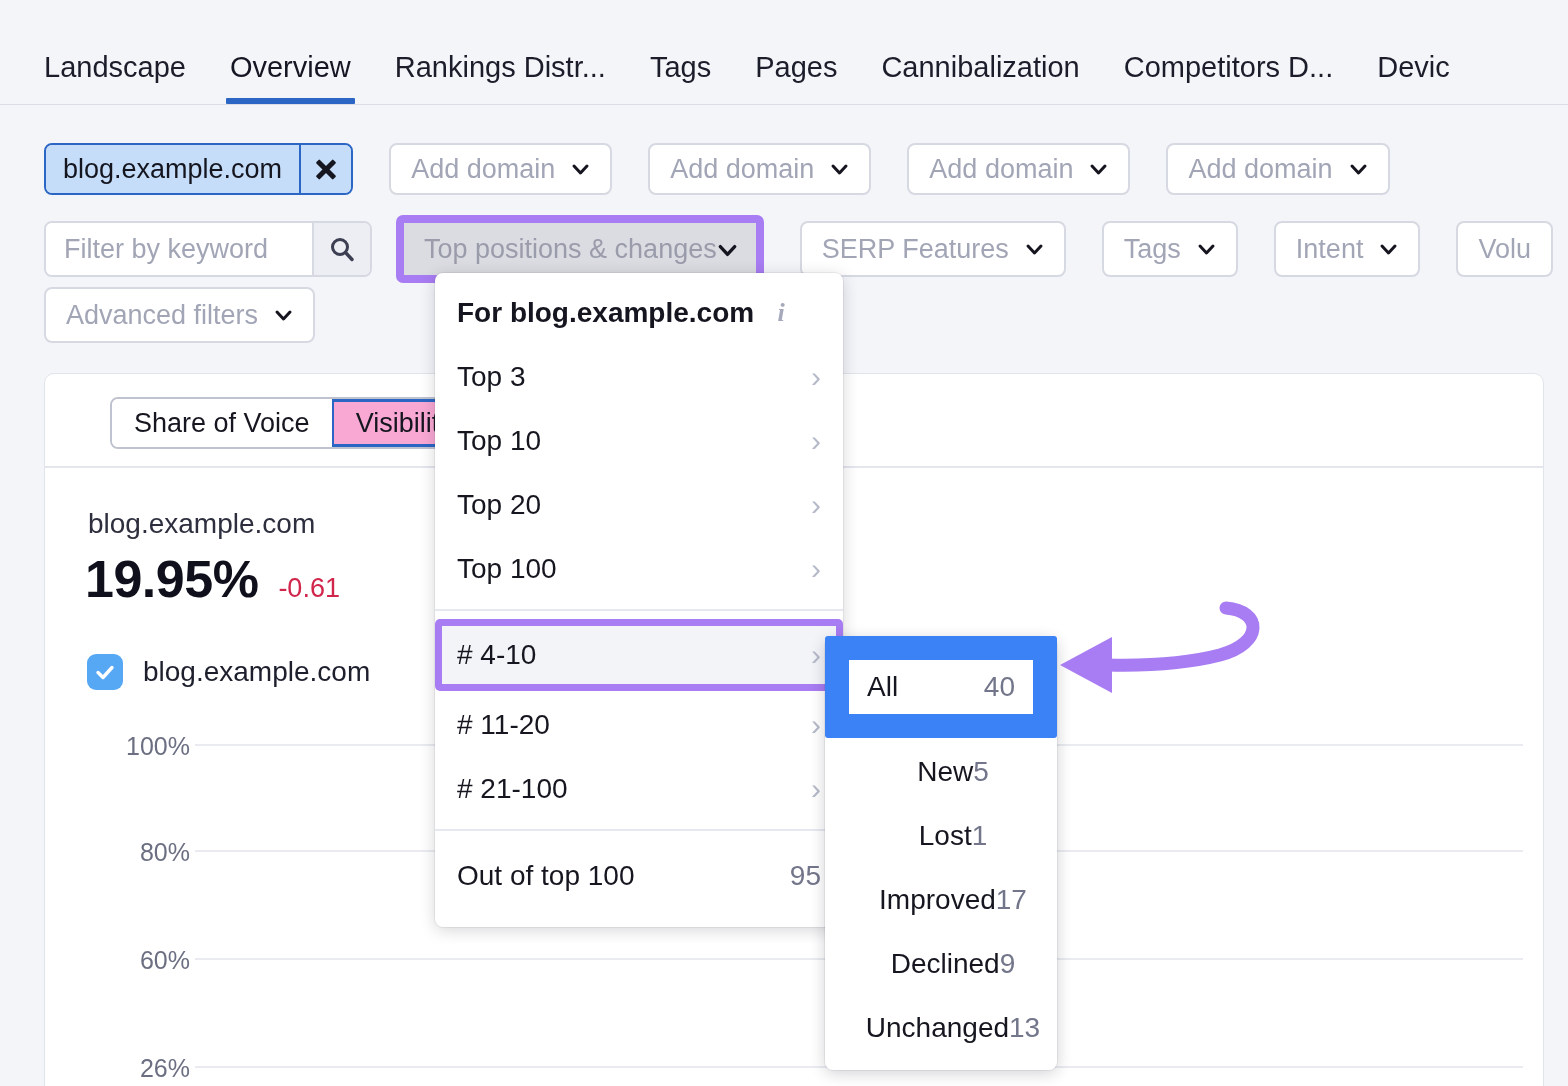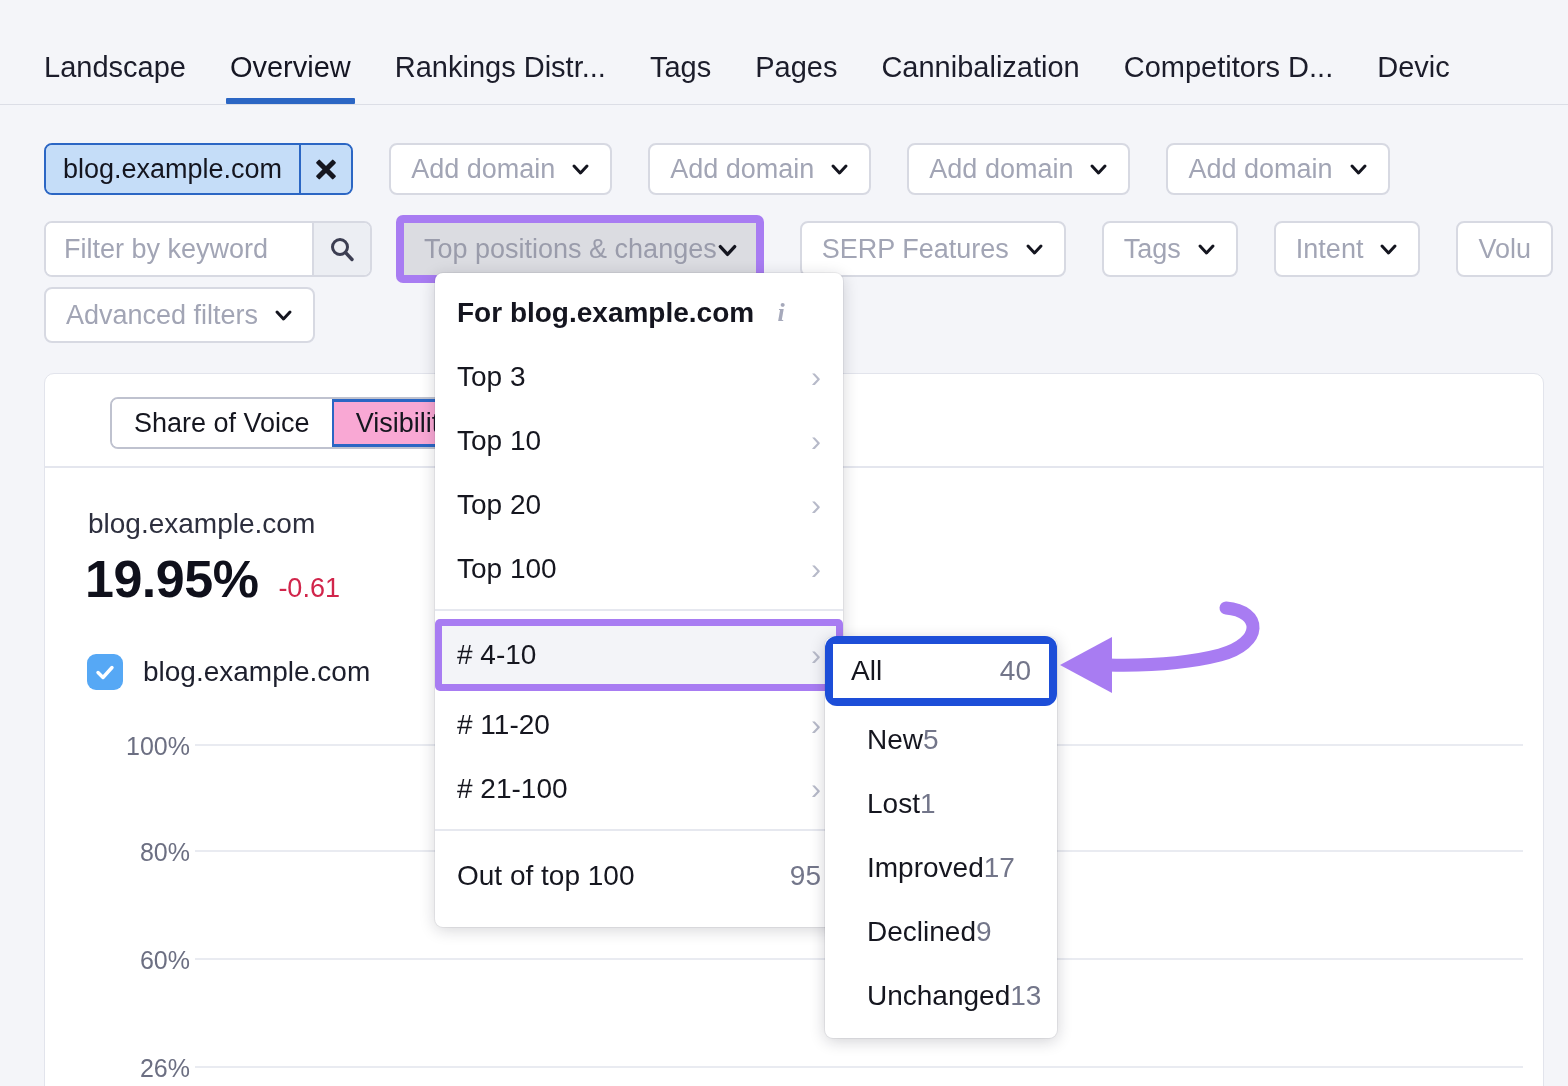--- a/index.html
+++ b/index.html
@@ -166,27 +166,27 @@
     height:58px; padding:0 15px; background:#f3f4f8; font-size:28px; color:#15161f; cursor:pointer;
   }
 
   
   .submenu{
     position:absolute; left:825px; top:637px; width:232px;
     background:#fff; border-radius:8px;
     box-shadow:0 3px 16px rgba(20,22,40,.2), 0 0 0 1px rgba(20,22,40,.06);
     z-index:60; padding-bottom:10px;
   }
-  .sub-hl-wrap{ padding:8px; background:#1d4ed8; border-radius:12px; margin:-1px 0 2px 0; }
+  .sub-hl-wrap{ padding:24px; background:#3b82f6; border-radius:3px; margin:-1px 0 2px 0; }
   .sub-hl{
     display:flex; align-items:center; justify-content:space-between;
     height:54px; padding:0 18px; background:#fff; font-size:28px; color:#15161f; cursor:pointer;
   }
   .sub-item{
-    display:flex; align-items:center; justify-content:flex-start;
+    display:flex; align-items:center; justify-content:center;
     height:64px; padding:0 18px; font-size:28px; color:#15161f; cursor:pointer;margin-left:24px;
   }
   .sub-item .cnt{ color:#73768a; }
 
   .arrow-anno{ position:absolute; left:1040px; top:585px; z-index:70; pointer-events:none; }
 </style>
 </head>
 <body>
 
 <div class="tabbar">

